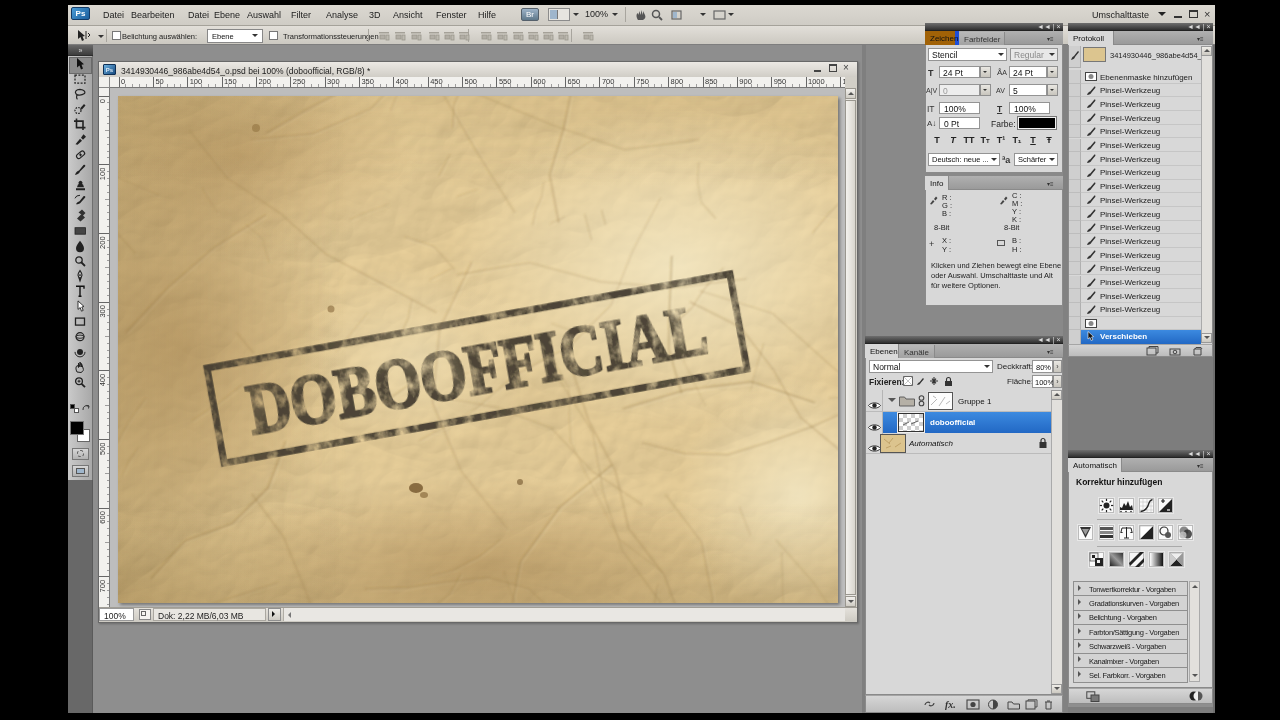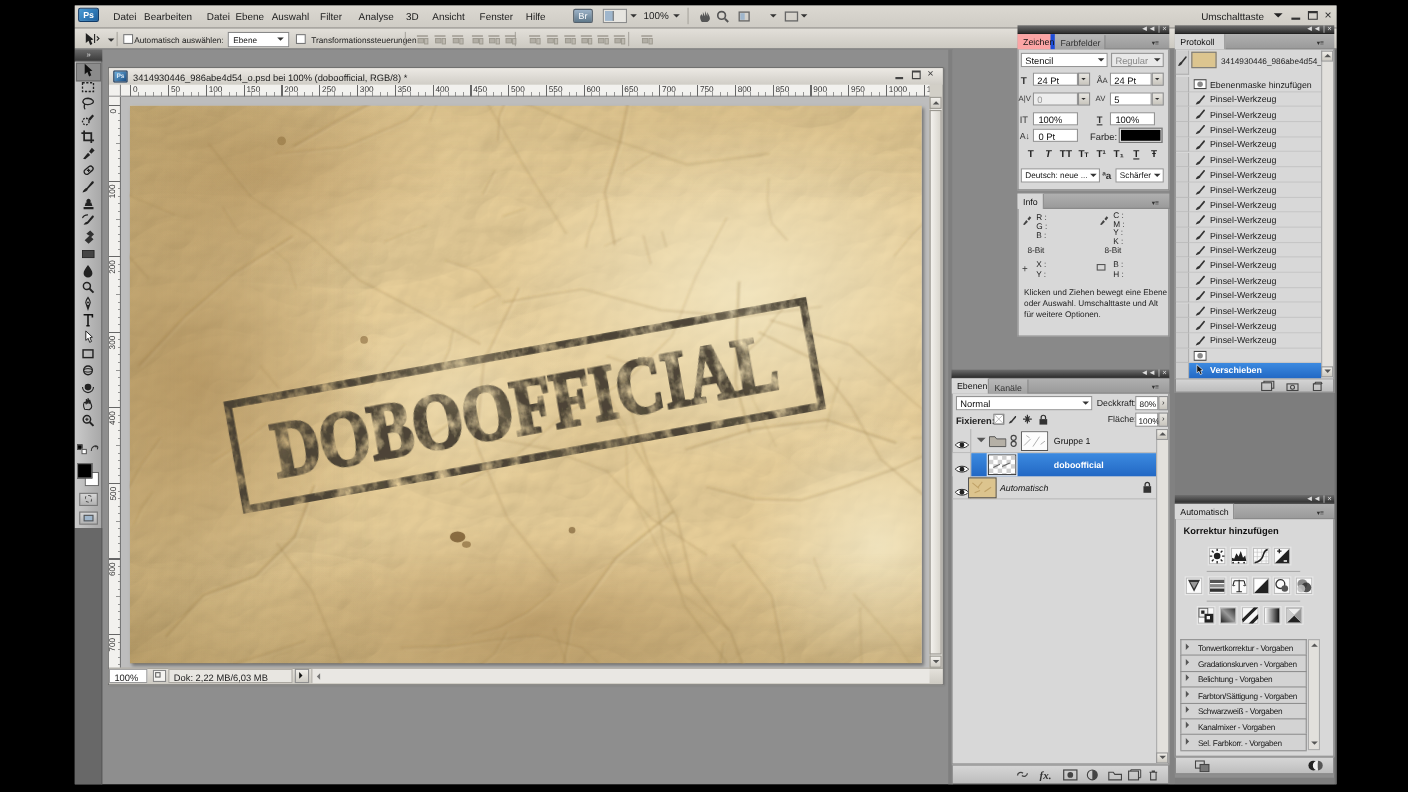--- a/index.html
+++ b/index.html
@@ -42,21 +42,21 @@
 <div style="position:absolute;left:1189px;top:10px;width:9px;height:8px;border:1px solid #333;border-top:2px solid #333;"></div>
 <div style="position:absolute;left:1204px;top:8px;font-size:11px;color:#333;">×</div>
 <div style="position:absolute;left:68px;top:26px;width:1147px;height:19px;background:linear-gradient(#e2dfd9,#ccc9c1);border-bottom:1px solid #7e7e7e;"></div>
 <svg style="position:absolute;left:74px;top:29px" width="22" height="13" viewBox="0 0 22 13">
     <path d="M4 1 L4 10 L6.5 8 L8 12 L10 11 L8.5 7.5 L11 7 Z" fill="#222"></path>
     <path d="M14 4 l2 2 -2 2 M12 2 v8" stroke="#222" stroke-width="1" fill="none"></path>
   </svg>
 <div style="position:absolute;left:98px;top:35px;width:0;height:0;border-left:3px solid transparent;border-right:3px solid transparent;border-top:3px solid #333;"></div>
 <div style="position:absolute;left:106px;top:29px;width:1px;height:13px;background:#a8a59e;"></div>
 <div style="position:absolute;left:112px;top:31px;width:9px;height:9px;background:#fff;border:1px solid #777;"></div>
-<div style="position:absolute;left:122px;top:32px;font-size:7.5px;color:#1c1c1c;">Automatisch auswählen:</div>
+<div style="position:absolute;left:122px;top:32px;font-size:7.5px;color:#1c1c1c;">Belichtung auswählen:</div>
 <div style="position:absolute;left:207px;top:29px;width:56px;height:14px;background:#fff;border:1px solid #888;"></div>
 <div style="position:absolute;left:212px;top:32px;font-size:7.5px;color:#111;">Ebene</div>
 <div style="position:absolute;left:252px;top:34px;width:0;height:0;border-left:3px solid transparent;border-right:3px solid transparent;border-top:3px solid #333;"></div>
 <div style="position:absolute;left:269px;top:31px;width:9px;height:9px;background:#fff;border:1px solid #777;"></div>
 <div style="position:absolute;left:283px;top:32px;font-size:7.5px;color:#1c1c1c;">Transformationssteuerungen</div>
 <div style="position:absolute;left:368px;top:29px;width:1px;height:13px;background:#a8a59e;"></div>
 <div style="position:absolute;left:468px;top:29px;width:1px;height:13px;background:#a8a59e;"></div>
 <div style="position:absolute;left:571px;top:29px;width:1px;height:13px;background:#a8a59e;"></div>
 <svg style="position:absolute;left:378px;top:30px" width="12" height="12" viewBox="0 0 12 12">
     <rect x="1" y="2" width="10" height="1.5" fill="#a5a198"></rect>
@@ -665,21 +665,21 @@
 <div style="position:absolute;left:862px;top:45px;width:4px;height:668px;background:#7f7f7f;"></div>
 <div style="position:absolute;left:1063px;top:45px;width:5px;height:668px;background:#818181;"></div>
 <div style="position:absolute;left:1068px;top:357px;width:145px;height:93px;background:#7d7d7d;"></div>
 <div style="position:absolute;left:1213px;top:45px;width:2px;height:668px;background:#6f6f6f;"></div>
 <div style="position:absolute;left:866px;top:45px;width:197px;height:291px;background:#898989;"></div>
 <div style="position:absolute;left:1068px;top:707px;width:145px;height:6px;background:#7d7d7d;"></div>
 <div style="position:absolute;left:925px;top:306px;width:138px;height:30px;background:#898989;"></div>
 <div style="position:absolute;left:925px;top:23px;width:138px;height:8px;background:linear-gradient(#6e6e6e,#2f2f2f);border-bottom:1px solid #222;"></div>
 <div style="position:absolute;left:1037px;top:23px;font-size:7px;color:#ddd;line-height:8px;">◄◄ | ×</div>
 <div style="position:absolute;left:925px;top:31px;width:138px;height:14px;background:linear-gradient(#b0b0b0,#9a9a9a);border-bottom:1px solid #8a8a8a;"></div>
-<div style="position:absolute;left:925px;top:31px;width:34px;height:14px;background:#fca5a5;border-right:4px solid #1d4ed8;font-size:8px;color:#111;padding:3px 0 0 5px;white-space:nowrap;">Zeichen</div>
+<div style="position:absolute;left:925px;top:31px;width:34px;height:14px;background:#a16207;border-right:4px solid #1d4ed8;font-size:8px;color:#111;padding:3px 0 0 5px;white-space:nowrap;">Zeichen</div>
 <div style="position:absolute;left:959px;top:32px;width:46px;height:13px;background:linear-gradient(#b8b8b8,#a2a2a2);border-right:1px solid #8a8a8a;font-size:8px;color:#333;padding:3px 0 0 5px;white-space:nowrap;">Farbfelder</div>
 <div style="position:absolute;left:1047px;top:35px;width:10px;height:7px;font-size:6px;color:#333;">▾≡</div>
 <div style="position:absolute;left:925px;top:45px;width:138px;height:128px;background:#d8d8d8;border:1px solid #8a8a8a;border-top:none;"></div>
 <div style="position:absolute;left:928px;top:48px;width:79px;height:13px;background:#fff;border:1px solid #949494;"></div>
 <div style="position:absolute;left:932px;top:50px;font-size:8.5px;color:#111;white-space:nowrap;">Stencil</div>
 <div style="position:absolute;left:998px;top:53px;width:0;height:0;border-left:3px solid transparent;border-right:3px solid transparent;border-top:3px solid #333;"></div>
 <div style="position:absolute;left:1010px;top:48px;width:48px;height:13px;background:#e8e8e8;border:1px solid #949494;"></div>
 <div style="position:absolute;left:1014px;top:50px;font-size:8.5px;color:#888;white-space:nowrap;">Regular</div>
 <div style="position:absolute;left:1049px;top:53px;width:0;height:0;border-left:3px solid transparent;border-right:3px solid transparent;border-top:3px solid #333;"></div>
 <div style="position:absolute;left:928px;top:68px;width:8px;height:10px;font-size:9px;font-weight:bold;color:#333;white-space:nowrap;">T</div>
@@ -982,21 +982,21 @@
     <rect x="4" y="8" width="4" height="4" fill="#cfcfcf"></rect>
     <rect x="4" y="16" width="4" height="4" fill="#cfcfcf"></rect>
     <rect x="12" y="0" width="4" height="4" fill="#cfcfcf"></rect>
     <rect x="12" y="8" width="4" height="4" fill="#cfcfcf"></rect>
     <rect x="12" y="16" width="4" height="4" fill="#cfcfcf"></rect>
     <rect x="20" y="0" width="4" height="4" fill="#cfcfcf"></rect>
     <rect x="20" y="8" width="4" height="4" fill="#cfcfcf"></rect>
     <rect x="20" y="16" width="4" height="4" fill="#cfcfcf"></rect>
     <path d="M4 11 L10 8 M12 10 L19 7" stroke="#666" stroke-width="1"></path>
   </svg>
-<div style="position:absolute;left:930px;top:418px;font-size:8px;font-weight:bold;color:#fff;margin-left:28px;">doboofficial</div>
+<div style="position:absolute;left:930px;top:418px;font-size:8px;font-weight:bold;color:#fff;">doboofficial</div>
 <div style="position:absolute;left:866px;top:433px;width:17px;height:21px;border-right:1px solid #b5b5b5;border-bottom:1px solid #bbb;">
     <span style="position:absolute;left:2px;top:6px;"><svg width="13" height="9" viewBox="0 0 13 9">
         <path d="M0.5 4.5 C3 1 10 1 12.5 4.5 C10 8 3 8 0.5 4.5 Z" fill="#fff" stroke="#222" stroke-width="0.9"></path>
         <circle cx="6.5" cy="4.5" r="2.2" fill="#222"></circle>
       </svg></span>
   </div>
 <div style="position:absolute;left:883px;top:433px;width:168px;height:21px;border-bottom:1px solid #bbb;"></div>
 <div style="position:absolute;left:880px;top:434px;width:26px;height:19px;background:#d9c08a;border:1px solid #555;"></div>
 <svg style="position:absolute;left:881px;top:435px" width="24" height="17" viewBox="0 0 24 17">
     <rect width="24" height="17" fill="#dcc48e"></rect>

